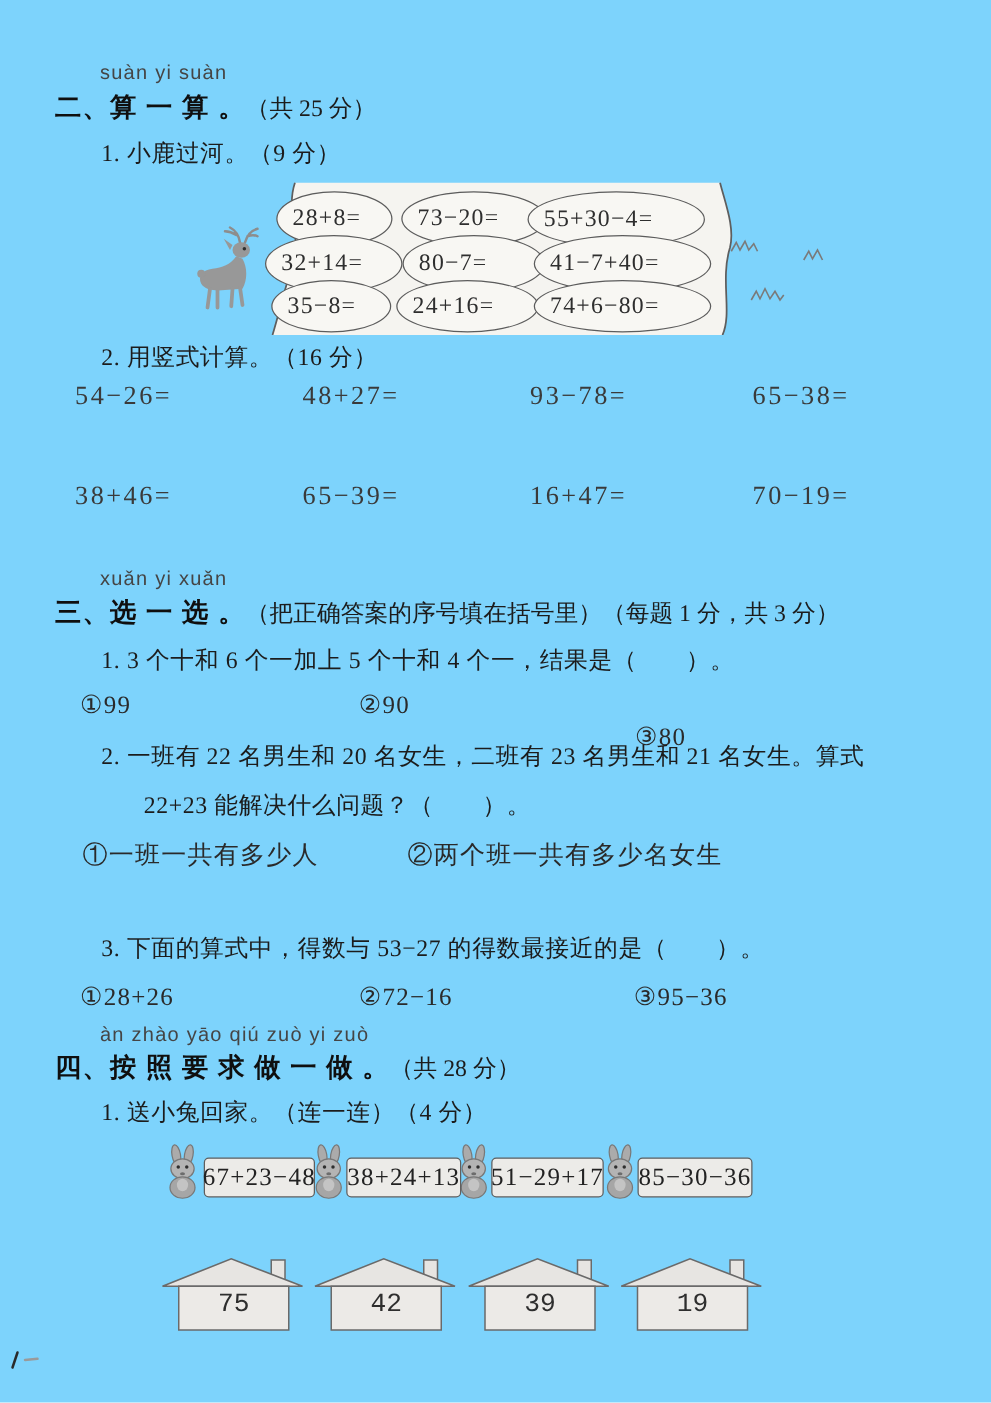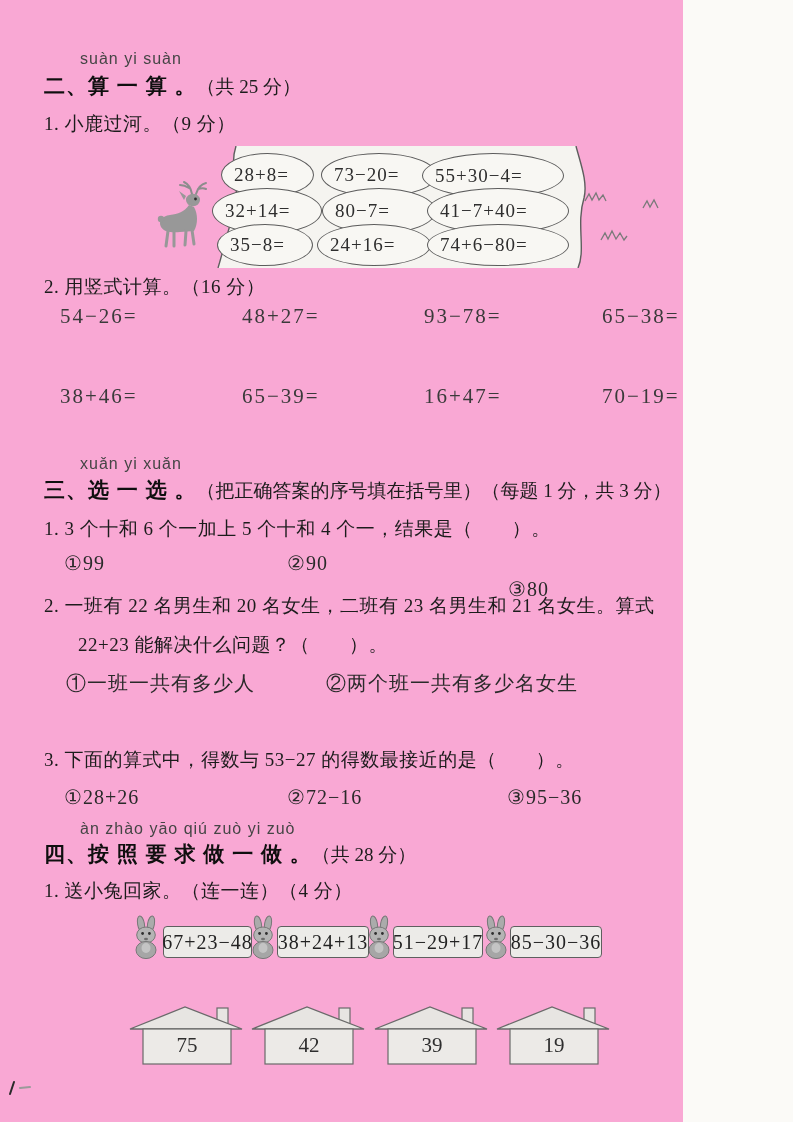--- a/index.html
+++ b/index.html
@@ -1,35 +1,35 @@
 <!DOCTYPE html>
 <html><head>
 <meta charset="utf-8">
 <style>
   html,body{margin:0;padding:0;background:#fbfaf7;}
-  .page{position:relative;width:683px;height:1122px;background:#f9a8d4;overflow:hidden;
+  .page{position:relative;width:793px;height:1122px;background:#7dd3fc;overflow:hidden;
         font-family:"Liberation Serif",serif;color:#1e1e1e;}
   .abs{position:absolute;}
   .pinyin{font-family:"Liberation Sans",sans-serif;font-size:16px;color:#454545;letter-spacing:1px;}
   .sec-title{font-family:"Liberation Sans",sans-serif;font-weight:700;font-size:21px;
              color:#0f0f0f;letter-spacing:1px;}
   .sec-note{font-family:"Liberation Serif",serif;font-weight:400;font-size:19px;color:#1c1c1c;text-align:center;}
-  .qtext{font-family:"Liberation Serif",serif;font-size:19px;color:#1c1c1c;letter-spacing:.5px;line-height:1.4;}
+  .qtext{font-family:"Liberation Serif",serif;font-size:19px;color:#1c1c1c;letter-spacing:.5px;line-height:1.4;margin-left:37px;}
   .expr{font-family:"Liberation Serif",serif;font-size:21px;color:#3a3a3a;letter-spacing:2px;}
   .opt{font-family:"Liberation Serif",serif;font-size:20px;color:#2a2a2a;letter-spacing:1px;}
   .oval{position:absolute;border:1.4px solid #5c5c5c;border-radius:50%;
         display:flex;align-items:center;padding-left:12px;box-sizing:border-box;
         font-family:"Liberation Serif",serif;font-size:19px;color:#2e2e2e;
         background:#f8f7f3;letter-spacing:1px;}
   .card{position:absolute;top:926px;height:32px;border:1.5px solid #5f5f5f;border-radius:4px;
         background:#ecebe8;display:flex;align-items:center;justify-content:center;
         font-family:"Liberation Serif",serif;font-size:20px;letter-spacing:1px;color:#222;box-sizing:border-box;}
   .house{position:absolute;top:1002px;width:120px;height:64px;}
   .house-num{position:absolute;left:16px;top:31px;width:88px;text-align:center;
-             font-family:Liberation Serif, serif;font-size:21px;color:#2e2e2e;}
+             font-family:Liberation Mono, monospace;font-size:21px;color:#2e2e2e;}
   .bunny{position:absolute;top:915px;width:26px;height:44px;}
 </style>
 </head>
 <body>
 
 <div class="page">
 
   <div class="abs pinyin" style="left:80px;top:50px">suàn yi suàn</div>
   <div class="abs" style="left:44px;top:72px">
     <span class="sec-title">二、算 一 算 。</span><span class="sec-note">（共 25 分）</span>

